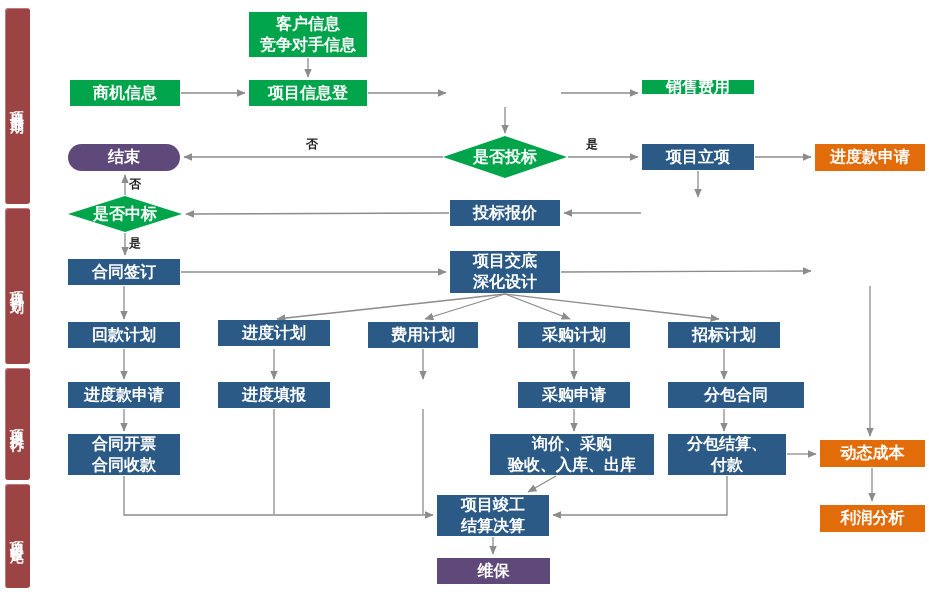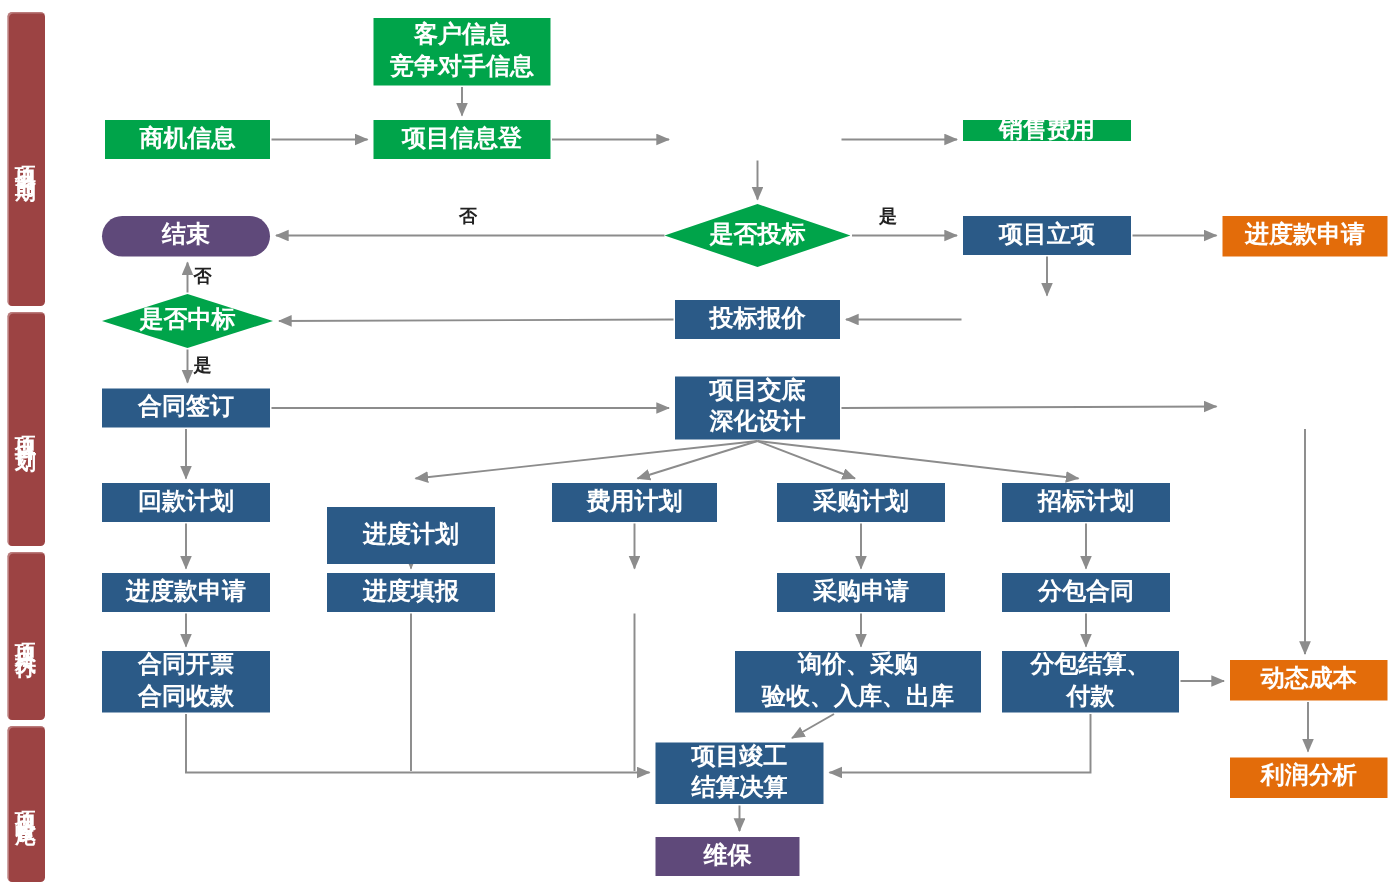--- a/index.html
+++ b/index.html
@@ -81,38 +81,38 @@
     <span>客户信息</span>
     <span>竞争对手信息</span>
   </div>
   <div class="node green" style="left:70px;top:80px;width:110px;height:26px">商机信息</div>
   <div class="node green" style="left:249px;top:80px;width:118px;height:26px">项目信息登</div>
   <div class="node green" style="left:642px;top:80px;width:112px;height:14px">销售费用</div>
   <div class="node green diamond" style="left:443px;top:136px;width:124px;height:42px">是否投标</div>
   <div class="node green diamond" style="left:68px;top:196px;width:114px;height:36px">是否中标</div>
 
   <div class="node purple pill" style="left:68px;top:144px;width:112px;height:27px">结束</div>
-  <div class="node purple" style="left:437px;top:558px;width:96px;height:26px">维保</div>
+  <div class="node purple" style="left:437px;top:558px;width:113px;height:26px">维保</div>
 
   <div class="node blue" style="left:642px;top:144px;width:112px;height:26px">项目立项</div>
   <div class="node blue" style="left:450px;top:200px;width:110px;height:26px">投标报价</div>
   <div class="node blue" style="left:68px;top:259px;width:112px;height:26px">合同签订</div>
   <div class="node blue" style="left:450px;top:251px;width:110px;height:42px">
     <span>项目交底</span>
     <span>深化设计</span>
   </div>
   <div class="node blue" style="left:68px;top:322px;width:112px;height:26px">回款计划</div>
-  <div class="node blue" style="left:218px;top:338px;width:112px;height:38px">进度计划</div>
+  <div class="node blue" style="left:218px;top:320px;width:112px;height:26px">进度计划</div>
   <div class="node blue" style="left:368px;top:322px;width:110px;height:26px">费用计划</div>
   <div class="node blue" style="left:518px;top:322px;width:112px;height:26px">采购计划</div>
   <div class="node blue" style="left:668px;top:322px;width:112px;height:26px">招标计划</div>
   <div class="node blue" style="left:68px;top:382px;width:112px;height:26px">进度款申请</div>
   <div class="node blue" style="left:218px;top:382px;width:112px;height:26px">进度填报</div>
   <div class="node blue" style="left:518px;top:382px;width:112px;height:26px">采购申请</div>
-  <div class="node blue" style="left:668px;top:382px;width:112px;height:26px">分包合同</div>
+  <div class="node blue" style="left:668px;top:382px;width:136px;height:26px">分包合同</div>
   <div class="node blue" style="left:68px;top:434px;width:112px;height:41px">
     <span>合同开票</span>
     <span>合同收款</span>
   </div>
   <div class="node blue" style="left:490px;top:434px;width:164px;height:41px">
     <span>询价、采购</span>
     <span>验收、入库、出库</span>
   </div>
   <div class="node blue" style="left:668px;top:434px;width:118px;height:41px;padding:16px 17px">分包结算、付款</div>
   <div class="node blue" style="left:437px;top:495px;width:112px;height:41px">

